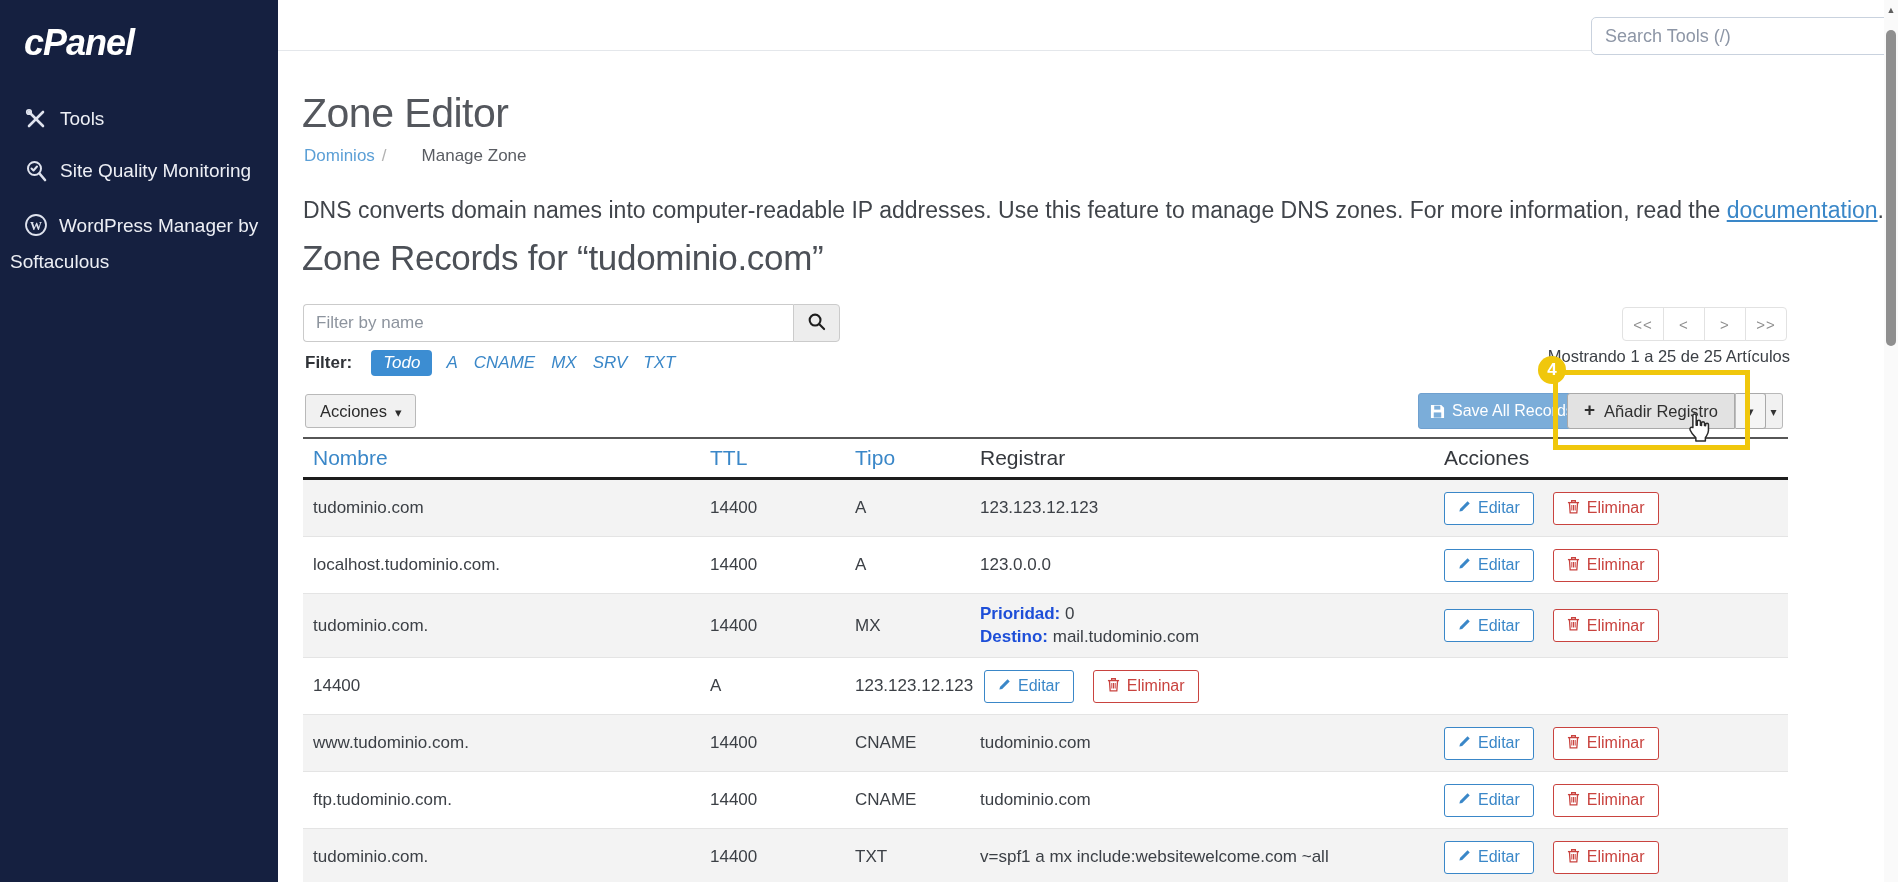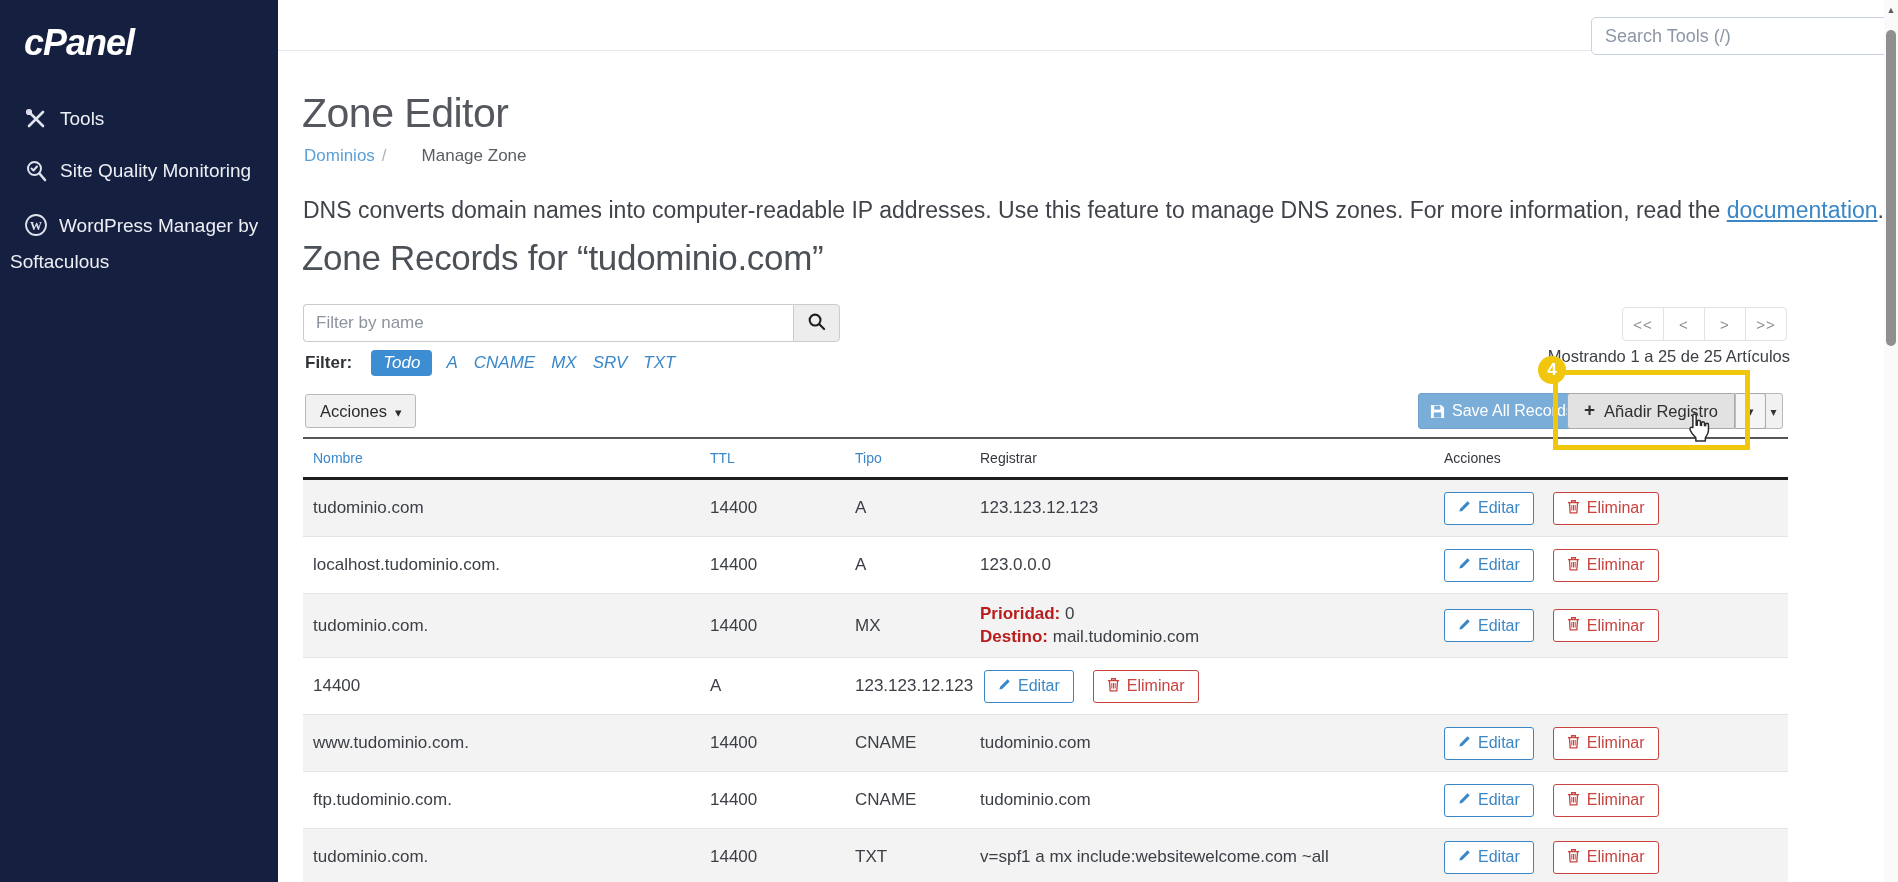--- a/index.html
+++ b/index.html
@@ -78,30 +78,30 @@
   #gear-btn::after{content:"▾";font-size:12px;margin-left:4px;position:relative;top:1px;}
 
   
   #annotation-box{position:absolute;left:1553px;top:370px;width:197px;height:80px;border:5px solid var(--annotation-yellow);z-index:4;pointer-events:none;}
   #annotation-badge{position:absolute;left:1538px;top:356px;width:28px;height:28px;border-radius:50%;background:var(--annotation-yellow);color:#fff;font-weight:bold;font-size:17px;line-height:28px;text-align:center;z-index:5;pointer-events:none;}
   #cursor{position:absolute;left:1684px;top:413px;z-index:6;pointer-events:none;}
 
   
   #records-table{position:absolute;left:303px;top:437px;width:1485px;border-top:2px solid #565656;}
   .t-head,.t-row{display:grid;grid-template-columns:397px 145px 125px 460px 1fr;align-items:center;}
-  .t-head{height:41px;border-bottom:3px solid #1d1d1d;font-size:14px;}
+  .t-head{height:41px;border-bottom:3px solid #1d1d1d;font-size:21px;}
   .t-head .th{padding-left:10px;color:#35383d;}
   .t-head .th.sortable{color:var(--accent-blue);cursor:pointer;}
   .t-head .th.actions{padding-left:14px;}
   .t-row{min-height:57px;border-bottom:1px solid #e4e4e4;font-size:17px;color:#3c4046;}
   .t-row.striped{background:#f3f3f3;}
   .t-row.tall{min-height:64px;}
   .t-row .td{padding-left:10px;}
   .td.record .rec-line{line-height:1.35;}
-  .td.record .rec-label{font-weight:bold;color:#b91c1c;}
+  .td.record .rec-label{font-weight:bold;color:#1d4ed8;}
   .td.actions{padding-left:14px;display:flex;gap:19px;}
   .row-btn{display:inline-flex;align-items:center;gap:7px;background:#fff;border-radius:3px;font-size:16px;padding:6px 13px;cursor:pointer;font-family:inherit;}
   .row-btn.edit{border:1px solid var(--accent-blue);color:var(--accent-blue);}
   .row-btn.delete{border:1px solid var(--danger-red);color:var(--danger-red);}
 </style>
 </head>
 <body>
 
 <div id="root">
 

